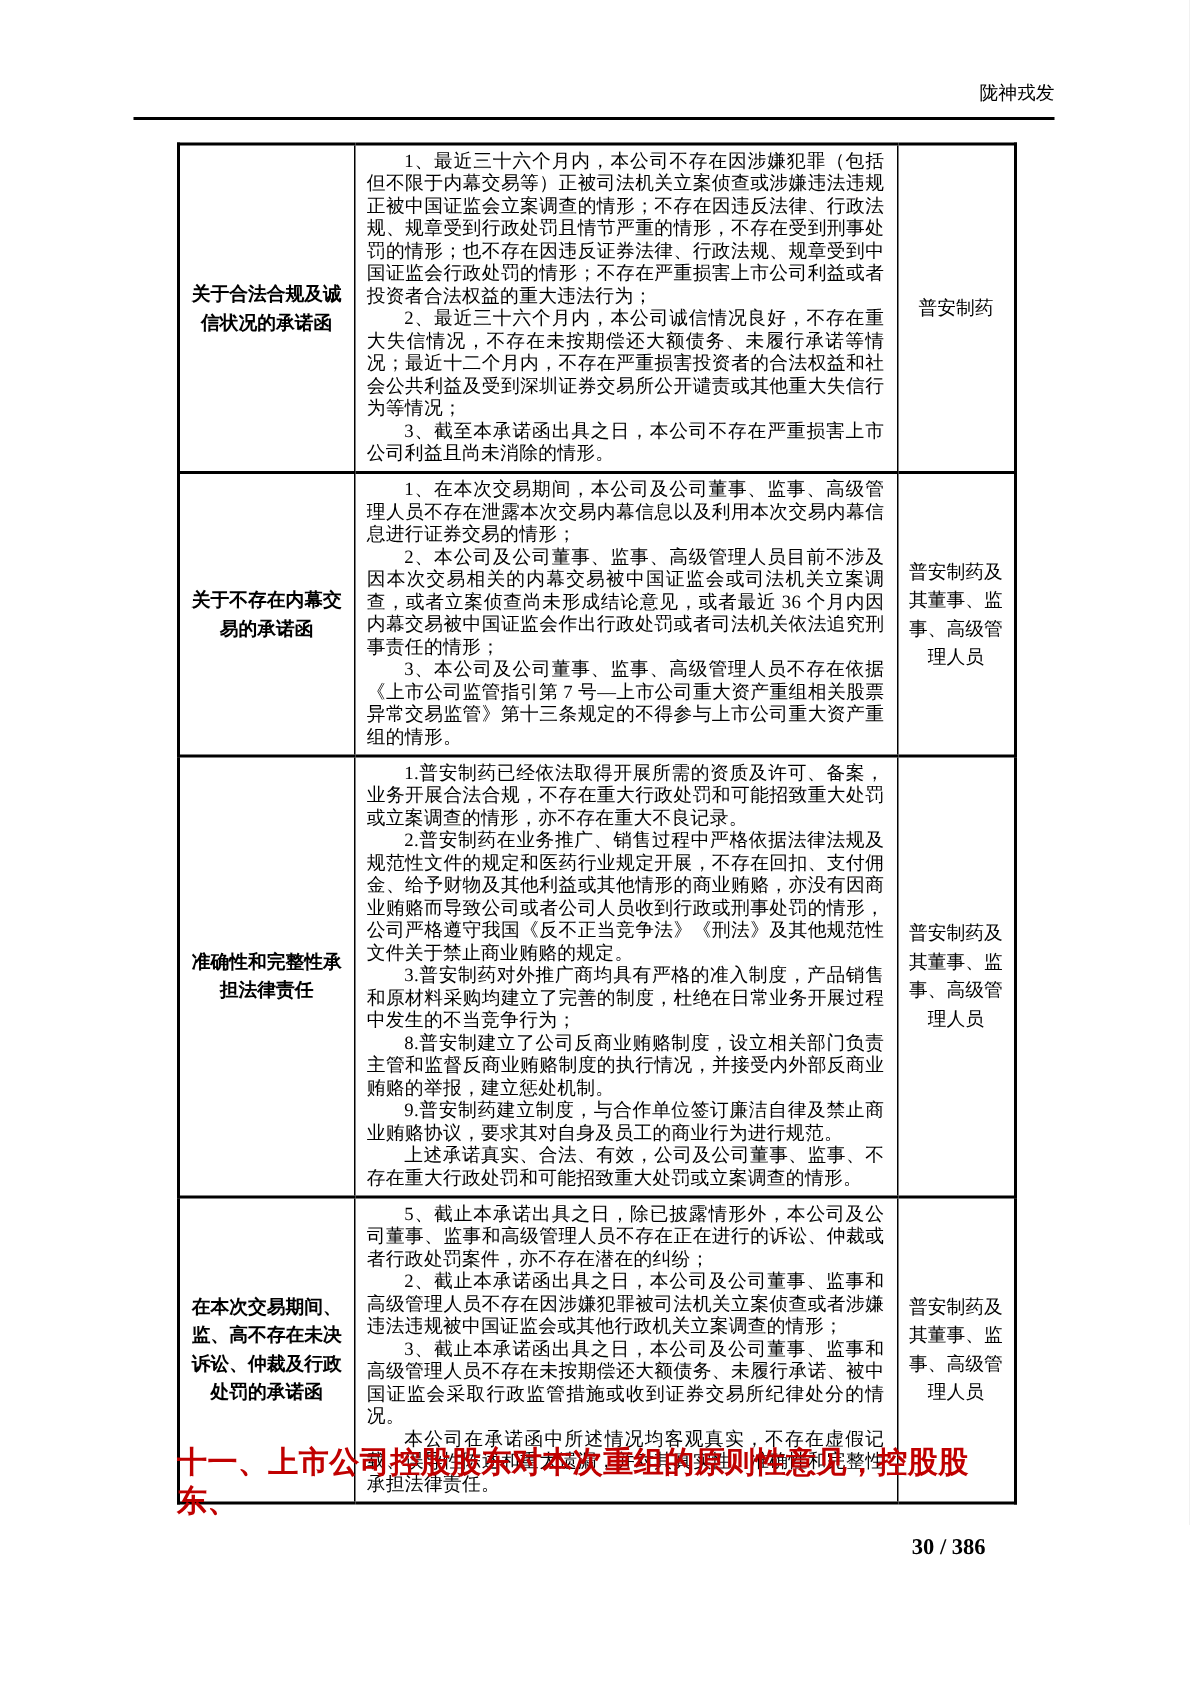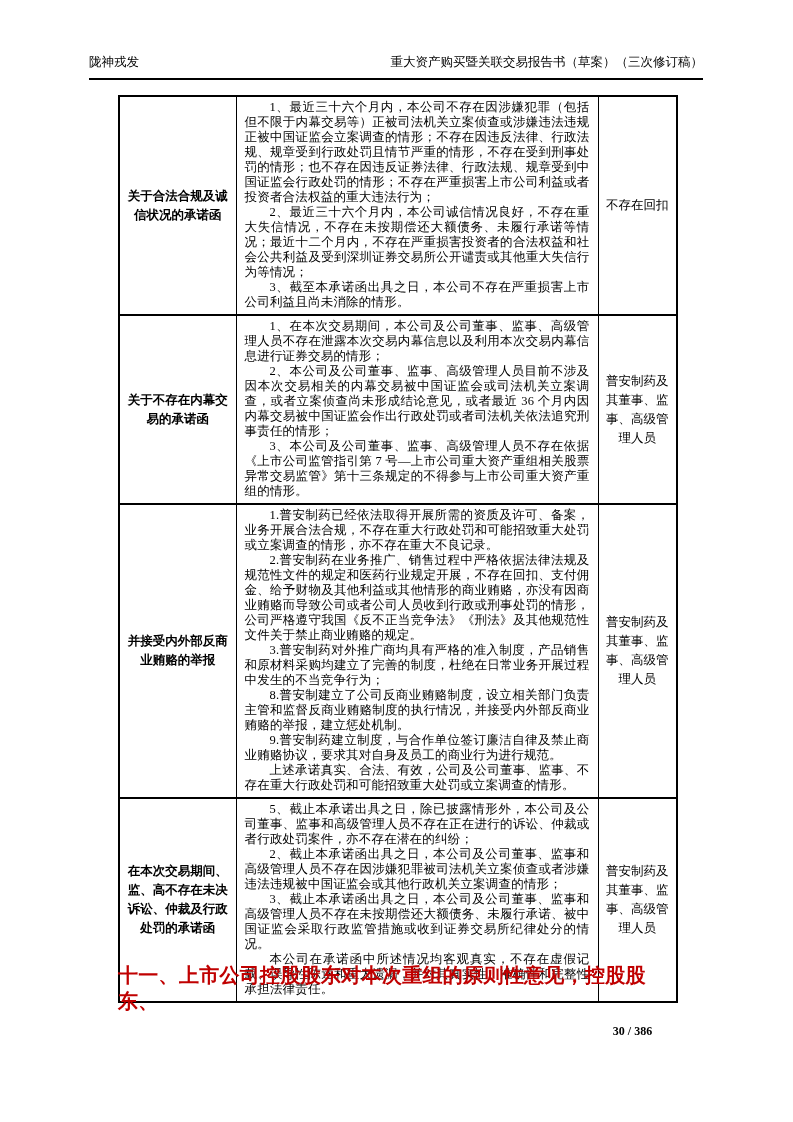--- a/index.html
+++ b/index.html
@@ -18,20 +18,21 @@
     position: absolute;
     top: 54px;
     left: 89px;
     width: 614px;
     display: flex;
     justify-content: space-between;
     align-items: flex-end;
     font-size: 12.5px;
     padding-bottom: 7px;
     border-bottom: 2px solid #000;
+    flex-direction: column;
   }
   .commit-table {
     position: absolute;
     top: 95px;
     left: 118px;
     width: 558px;
     border-collapse: collapse;
     table-layout: fixed;
   }
   .commit-table td {
@@ -73,61 +74,60 @@
     line-height: 26px;
     color: #c00000;
     letter-spacing: 0.3px;
   }
   .page-number {
     position: absolute;
     top: 1024px;
     left: 555px;
     width: 155px;
     text-align: center;
-    font-size: 12px;
+    font-size: 15px;
     font-weight: bold;
   }
 </style>
 </head>
 <body>
 
 <div class="page">
 
   <div class="doc-header">
     <span>陇神戎发</span>
-    <span>重大资产购买暨关联交易报告书（草案）（三次修订稿）</span>
   </div>
 
   <table class="commit-table">
     <colgroup>
       <col class="col-title">
         <col class="col-content">
         <col class="col-party">
     </colgroup>
     <tbody>
       <tr>
         <td class="cell-title">关于合法合规及诚信状况的承诺函</td>
         <td class="cell-content">
           <p>1、最近三十六个月内，本公司不存在因涉嫌犯罪（包括但不限于内幕交易等）正被司法机关立案侦查或涉嫌违法违规正被中国证监会立案调查的情形；不存在因违反法律、行政法规、规章受到行政处罚且情节严重的情形，不存在受到刑事处罚的情形；也不存在因违反证券法律、行政法规、规章受到中国证监会行政处罚的情形；不存在严重损害上市公司利益或者投资者合法权益的重大违法行为；</p>
           <p>2、最近三十六个月内，本公司诚信情况良好，不存在重大失信情况，不存在未按期偿还大额债务、未履行承诺等情况；最近十二个月内，不存在严重损害投资者的合法权益和社会公共利益及受到深圳证券交易所公开谴责或其他重大失信行为等情况；</p>
           <p>3、截至本承诺函出具之日，本公司不存在严重损害上市公司利益且尚未消除的情形。</p>
         </td>
-        <td class="cell-party">不存在回扣</td>
+        <td class="cell-party">普安制药</td>
       </tr>
       <tr>
         <td class="cell-title">关于不存在内幕交易的承诺函</td>
         <td class="cell-content">
           <p>1、在本次交易期间，本公司及公司董事、监事、高级管理人员不存在泄露本次交易内幕信息以及利用本次交易内幕信息进行证券交易的情形；</p>
           <p>2、本公司及公司董事、监事、高级管理人员目前不涉及因本次交易相关的内幕交易被中国证监会或司法机关立案调查，或者立案侦查尚未形成结论意见，或者最近 36 个月内因内幕交易被中国证监会作出行政处罚或者司法机关依法追究刑事责任的情形；</p>
           <p>3、本公司及公司董事、监事、高级管理人员不存在依据《上市公司监管指引第 7 号—上市公司重大资产重组相关股票异常交易监管》第十三条规定的不得参与上市公司重大资产重组的情形。</p>
         </td>
         <td class="cell-party">普安制药及其董事、监事、高级管理人员</td>
       </tr>
       <tr>
-        <td class="cell-title">并接受内外部反商业贿赂的举报</td>
+        <td class="cell-title">准确性和完整性承担法律责任</td>
         <td class="cell-content">
           <p>1.普安制药已经依法取得开展所需的资质及许可、备案，业务开展合法合规，不存在重大行政处罚和可能招致重大处罚或立案调查的情形，亦不存在重大不良记录。</p>
           <p>2.普安制药在业务推广、销售过程中严格依据法律法规及规范性文件的规定和医药行业规定开展，不存在回扣、支付佣金、给予财物及其他利益或其他情形的商业贿赂，亦没有因商业贿赂而导致公司或者公司人员收到行政或刑事处罚的情形，公司严格遵守我国《反不正当竞争法》《刑法》及其他规范性文件关于禁止商业贿赂的规定。</p>
           <p>3.普安制药对外推广商均具有严格的准入制度，产品销售和原材料采购均建立了完善的制度，杜绝在日常业务开展过程中发生的不当竞争行为；</p>
           <p>8.普安制建立了公司反商业贿赂制度，设立相关部门负责主管和监督反商业贿赂制度的执行情况，并接受内外部反商业贿赂的举报，建立惩处机制。</p>
           <p>9.普安制药建立制度，与合作单位签订廉洁自律及禁止商业贿赂协议，要求其对自身及员工的商业行为进行规范。</p>
           <p>上述承诺真实、合法、有效，公司及公司董事、监事、不存在重大行政处罚和可能招致重大处罚或立案调查的情形。</p>
         </td>
         <td class="cell-party">普安制药及其董事、监事、高级管理人员</td>
       </tr>

